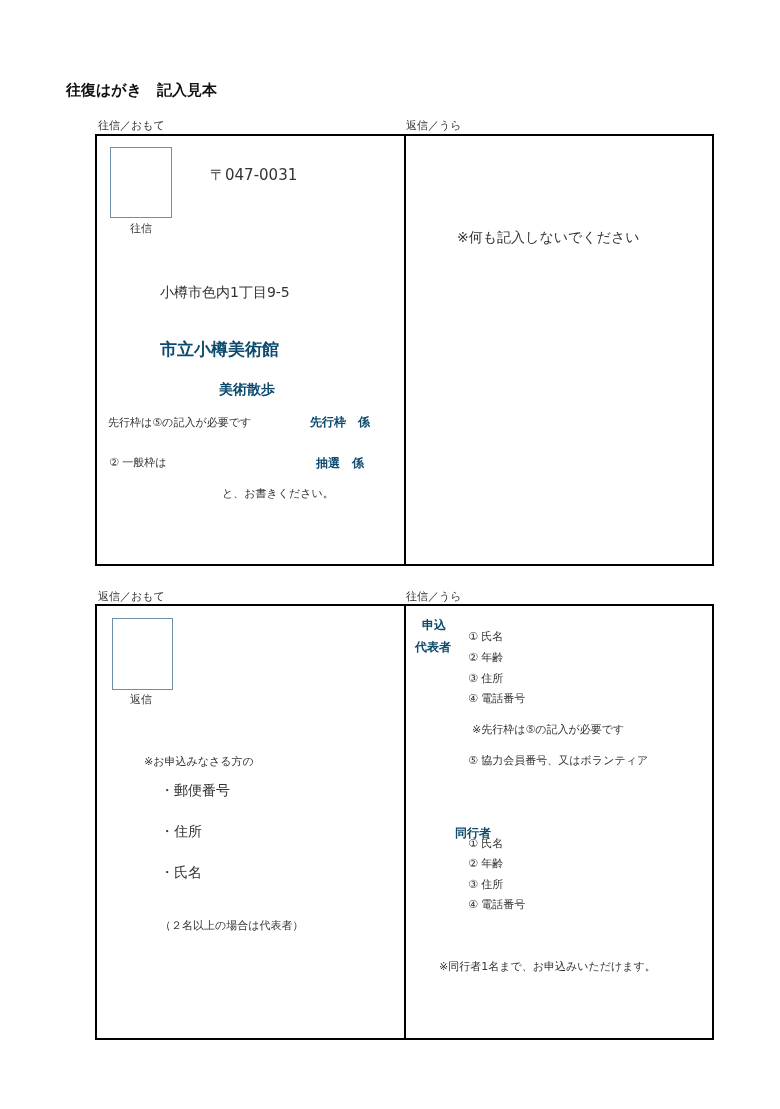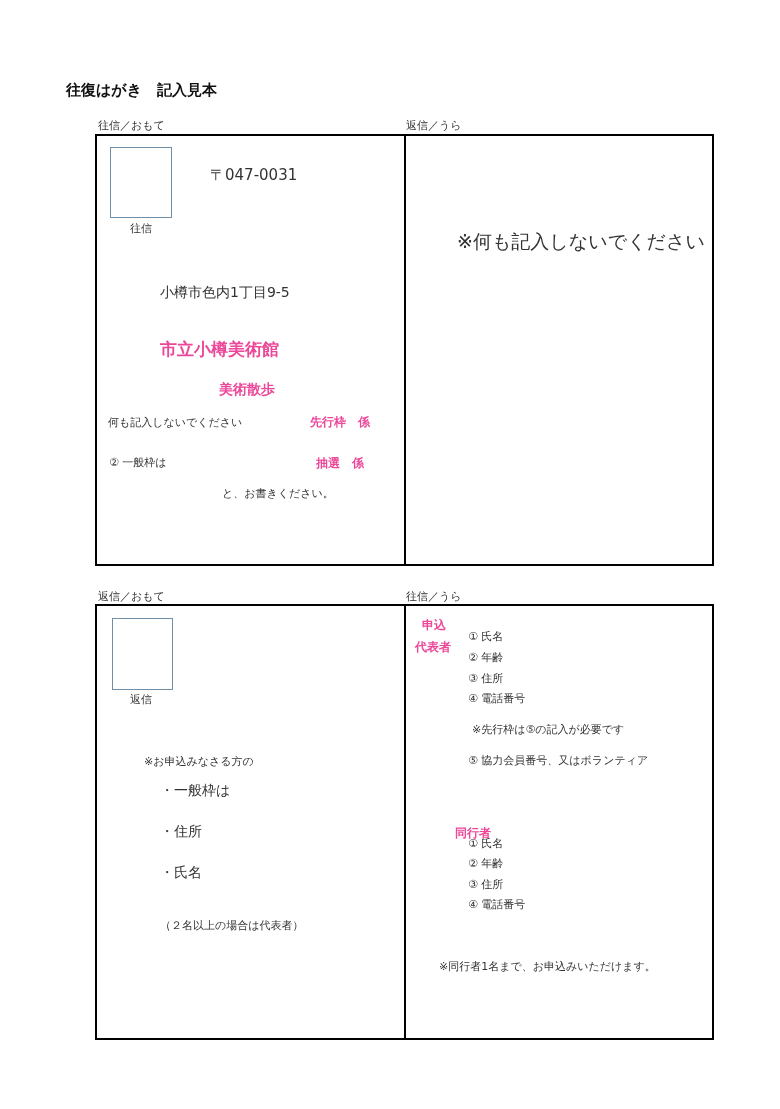--- a/index.html
+++ b/index.html
@@ -7,54 +7,54 @@
     width: 780px; height: 1109px; position: relative; overflow: hidden;
     font-family: "DejaVu Sans", "Liberation Sans", sans-serif; color: #222;
   }
   .abs { position: absolute; white-space: nowrap; }
   .title { left: 66px; top: 81px; font-size: 15px; font-weight: bold; color: #111; }
   .sec-label { font-size: 11px; color: #333; }
   .card { position: absolute; border: 2px solid #000; box-sizing: border-box; }
   .stamp { position: absolute; border: 1.5px solid #6f8ea8; box-sizing: border-box; }
   .small { font-size: 11px; color: #333; }
   .mid { font-size: 14px; color: #333; }
-  .bold { font-weight: bold; color: #ec4899; }
+  .bold { font-weight: bold; color: #0c4a6e; }
 </style>
 </head>
 <body>
 
 <div class="abs title">往復はがき　記入見本</div>
 
 <div class="abs sec-label" style="left:98px; top:118px;">往信／おもて</div>
 <div class="abs sec-label" style="left:406px; top:118px;">返信／うら</div>
 
 <div class="card" style="left:95px; top:134px; width:311px; height:432px;"></div>
 <div class="stamp" style="left:110px; top:147px; width:62px; height:71px;"></div>
 <div class="abs small" style="left:130px; top:221px;">往信</div>
 <div class="abs mid" style="left:210px; top:166px; font-size:15px;">〒047-0031</div>
 <div class="abs mid" style="left:160px; top:284px; font-size:14px;">小樽市色内1丁目9-5</div>
 <div class="abs bold" style="left:160px; top:338px; font-size:17px;">市立小樽美術館</div>
 <div class="abs bold" style="left:219px; top:381px; font-size:14px;">美術散歩</div>
-<div class="abs small" style="left:108px; top:415px;">何も記入しないでください</div>
+<div class="abs small" style="left:108px; top:415px;">先行枠は⑤の記入が必要です</div>
 <div class="abs bold" style="left:310px; top:414px; font-size:12px; white-space:pre;">先行枠　係</div>
 <div class="abs small" style="left:109px; top:455px;">② 一般枠は</div>
 <div class="abs bold" style="left:316px; top:455px; font-size:12px; white-space:pre;">抽選　係</div>
 <div class="abs small" style="left:222px; top:486px;">と、お書きください。</div>
 
 <div class="card" style="left:404px; top:134px; width:310px; height:432px;"></div>
-<div class="abs mid" style="left:457px; top:229px; font-size:19px;text-align:center;">※何も記入しないでください</div>
+<div class="abs mid" style="left:457px; top:229px; font-size:14px;text-align:center;">※何も記入しないでください</div>
 
 <div class="abs sec-label" style="left:98px; top:589px;">返信／おもて</div>
 <div class="abs sec-label" style="left:406px; top:589px;">往信／うら</div>
 
 <div class="card" style="left:95px; top:604px; width:311px; height:436px;"></div>
 <div class="stamp" style="left:112px; top:618px; width:61px; height:72px;"></div>
 <div class="abs small" style="left:130px; top:692px;">返信</div>
 <div class="abs small" style="left:144px; top:754px;">※お申込みなさる方の</div>
-<div class="abs mid" style="left:160px; top:782px;">・一般枠は</div>
+<div class="abs mid" style="left:160px; top:782px;">・郵便番号</div>
 <div class="abs mid" style="left:160px; top:823px;">・住所</div>
 <div class="abs mid" style="left:160px; top:864px;">・氏名</div>
 <div class="abs small" style="left:160px; top:918px;">（２名以上の場合は代表者）</div>
 
 <div class="card" style="left:404px; top:604px; width:310px; height:436px;"></div>
 <div class="abs bold" style="left:422px; top:617px; font-size:12px;">申込</div>
 <div class="abs bold" style="left:415px; top:639px; font-size:12px;">代表者</div>
 <div class="abs small" style="left:468px; top:629px;">① 氏名</div>
 <div class="abs small" style="left:468px; top:650px;">② 年齢</div>
 <div class="abs small" style="left:468px; top:671px;">③ 住所</div>

